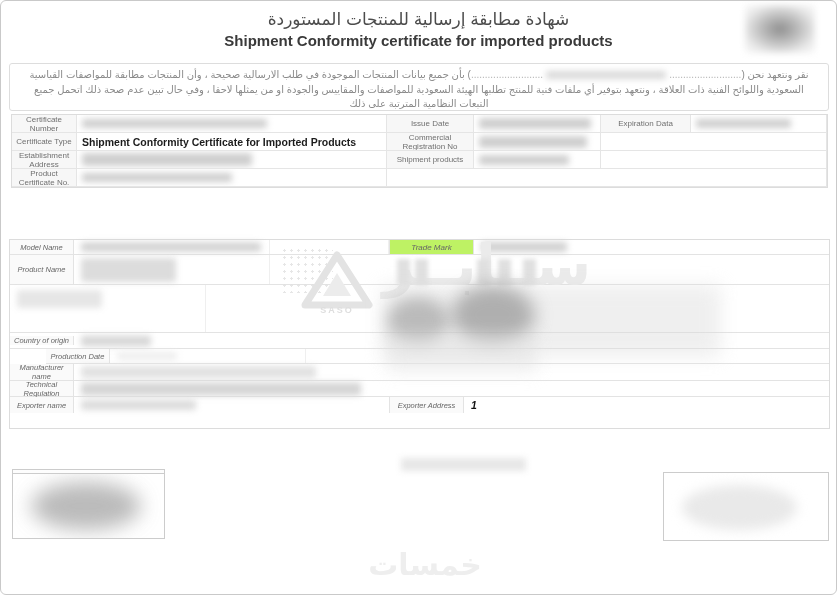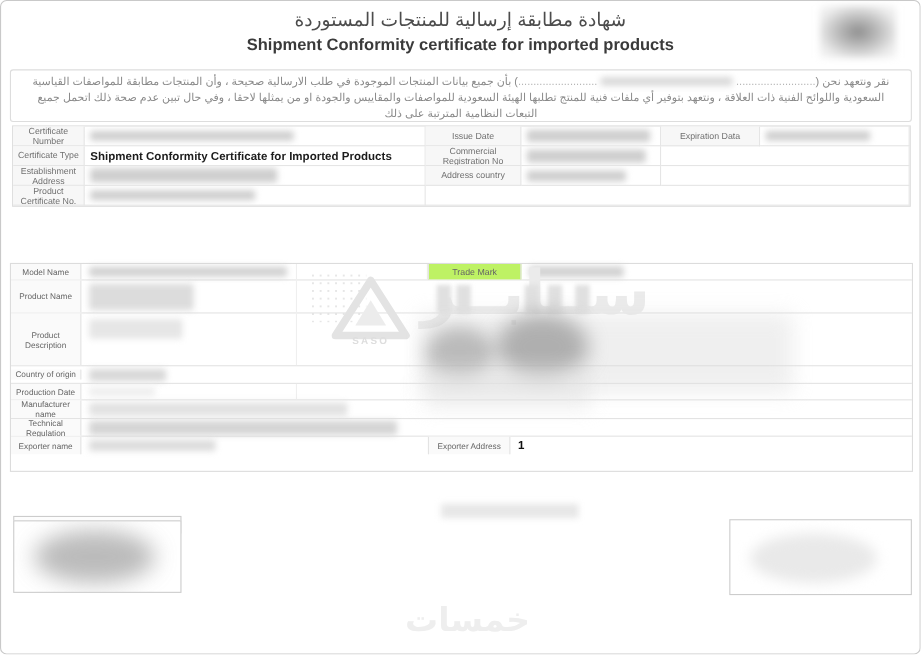--- a/index.html
+++ b/index.html
@@ -35,21 +35,21 @@
   .cval { padding:0 5px; }
   .cval-bold { font-size:10.5px; font-weight:bold; color:#1c1c1c; white-space:nowrap; }
   .span56 { grid-column:5 / 7; }
   .span36 { grid-column:3 / 7; }
   .redact { background:#cfcfcf; filter:blur(3px); border-radius:2px; }
   
   .sec-hdr { position:absolute; left:8px; top:221px; width:821px; height:17px;
     background:#d9d9d9; border:1px solid #cfcfcf; display:flex; align-items:center;
     justify-content:center; font-size:10.5px; color:#3c3c3c; }
   .ptable { position:absolute; left:8px; top:238px; width:821px; height:190px;
-    border:1px solid #dcdcdc; background:#fff; }
+    border:1px solid #dcdcdc; background:#fff;font-style:italic; }
   .prow { display:flex; border-bottom:1px solid #e3e3e3; position:relative; }
   .prow:last-child { border-bottom:none; }
   .plabel { width:64px; background:#fafafa; border-right:1px solid #e3e3e3;
     display:flex; align-items:center; justify-content:center; text-align:center;
     font-size:7.5px; color:#666; padding:0 2px; }
   .pv1 { width:196px; border-right:1px solid #efefef; position:relative; }
   .pv2 { flex:1; position:relative; }
   .pspacer { width:119px; border-right:1px solid #efefef; }
   .plabel-mid { width:85px; background:#bef264; border-right:1px solid #e3e3e3;
     border-left:1px solid #e3e3e3; display:flex; align-items:center; justify-content:center;
@@ -118,21 +118,21 @@
     <div class="clabel">Commercial Registration No</div>
     <div class="cval">
         <span class="redact" style="width:108px;height:12px;"></span>
       </div>
     <div class="span56"></div>
 
     <div class="clabel">Establishment Address</div>
     <div class="cval">
         <span class="redact" style="width:170px;height:13px;"></span>
       </div>
-    <div class="clabel">Address country</div>
+    <div class="clabel">Shipment products</div>
     <div class="cval">
         <span class="redact" style="width:90px;height:10px;"></span>
       </div>
     <div class="span56"></div>
 
     <div class="clabel">Product Certificate No.</div>
     <div class="cval">
         <span class="redact" style="width:150px;height:9px;"></span>
       </div>
     <div class="span36"></div>
@@ -152,34 +152,33 @@
         </div>
     </div>
     <div class="prow" style="height:30px;">
       <div class="plabel">Product Name</div>
       <div class="pv1">
           <span class="rowblur" style="width:95px;height:24px;background:#dcdcdc;"></span>
         </div>
       <div class="pv2"></div>
     </div>
     <div class="prow" style="height:48px;">
-      <div class="plabel">Product Description</div>
       <div class="pv1">
           <span class="rowblur" style="width:85px;height:18px;background:#e6e6e6;top:30%;"></span>
         </div>
       <div class="pv2"></div>
     </div>
     <div class="prow" style="height:16px;align-items:center;">
       <div class="plabel">Country of origin</div>
       <div class="pv1">
           <span class="rowblur" style="width:70px;height:11px;background:#d8d8d8;"></span>
         </div>
       <div class="pv2"></div>
     </div>
-    <div class="prow" style="height:15px;">
+    <div class="prow" style="height:15px;margin-left:36px;">
       <div class="plabel">Production Date</div>
       <div class="pv1">
           <span class="rowblur" style="width:60px;height:8px;background:#eeeeee;"></span>
         </div>
       <div class="pv2"></div>
     </div>
     <div class="prow" style="height:17px;">
       <div class="plabel">Manufacturer name</div>
       <div class="pv1" style="border-right:none;">
           <span class="rowblur" style="width:235px;height:12px;background:#e2e2e2;"></span>

